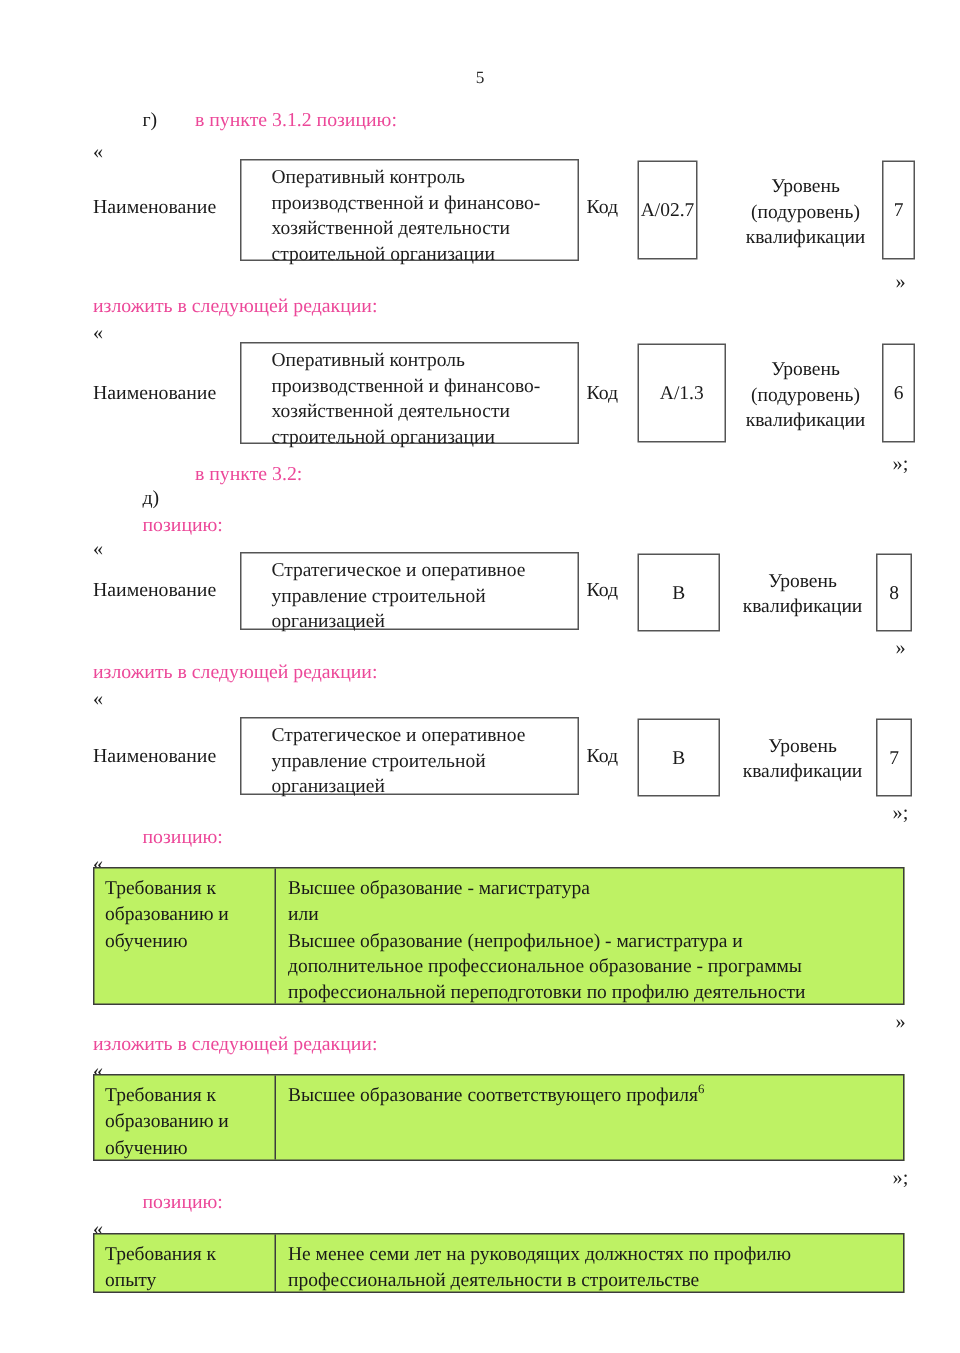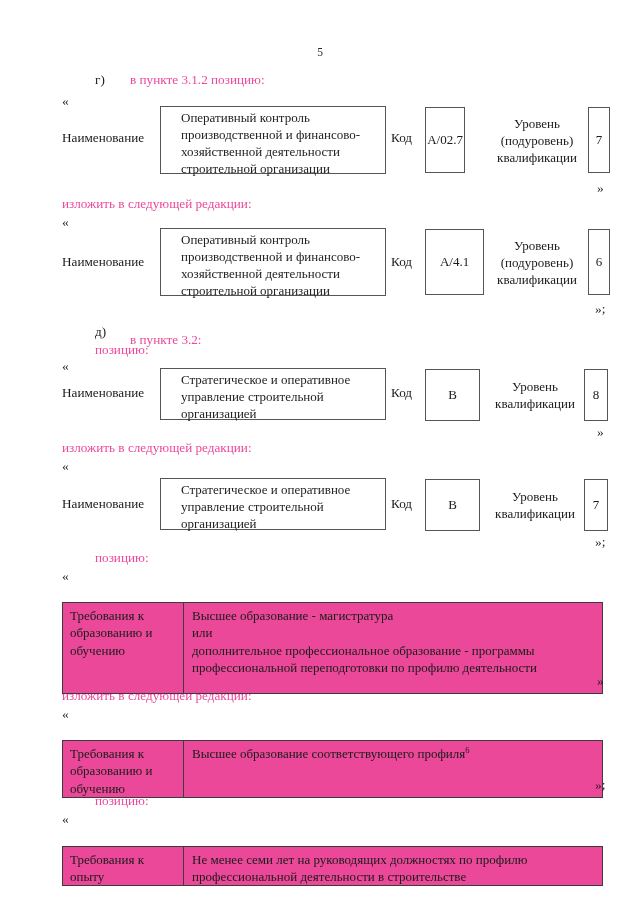--- a/index.html
+++ b/index.html
@@ -87,23 +87,22 @@
     align-items: center;
     justify-content: center;
     font-size: 13px;
     background: #fff;
   }
 
   
   .reqtable {
     position: absolute;
     border: 1.1px solid #3c3c3c;
-    background: #ec4899;
+    background: #bef264;
     display: flex;
-    margin-top: 24px;
   }
   .reqtable .rt-key {
     border-right: 1.1px solid #3c3c3c;
     padding: 4px 6px 5px 7px;
     font-size: 13px;
     line-height: 1.33;
     width: 121px;
     flex: 0 0 121px;
   }
   .reqtable .rt-key div { white-space: nowrap; }
@@ -153,33 +152,33 @@
 
   <div class="posblock">
     <div class="pb-label" style="left:62px; top:254px;">Наименование</div>
     <div class="pb-namebox" style="left:160px; top:228px; width:226px; height:68px;">
       <div>Оперативный контроль</div>
       <div>производственной и финансово-</div>
       <div>хозяйственной деятельности</div>
       <div>строительной организации</div>
     </div>
     <div class="pb-kod" style="left:391px; top:254px;">Код</div>
-    <div class="pb-codebox" style="left:425px; top:229px; width:59px; height:66px;">А/4.1</div>
+    <div class="pb-codebox" style="left:425px; top:229px; width:59px; height:66px;">А/1.3</div>
     <div class="pb-lvllabel" style="left:489px; top:238px; width:96px;">
       <div>Уровень</div>
       <div>(подуровень)</div>
       <div>квалификации</div>
     </div>
     <div class="pb-lvlbox" style="left:588px; top:229px; width:22px; height:66px;">6</div>
   </div>
 
   <div class="quote-close" style="left:595px; top:301px;">»;</div>
 
   <div class="item-letter" style="left:95px; top:324px;">д)</div>
-  <div class="para" style="left:130px; top:332px;">в пункте 3.2:</div>
+  <div class="para" style="left:130px; top:308px;">в пункте 3.2:</div>
   <div class="para" style="left:95px; top:342px;">позицию:</div>
 
   <div class="quote-open" style="left:62px; top:358px;">«</div>
 
   <div class="posblock">
     <div class="pb-label" style="left:62px; top:385px;">Наименование</div>
     <div class="pb-namebox" style="left:160px; top:368px; width:226px; height:52px;">
       <div>Стратегическое и оперативное</div>
       <div>управление строительной</div>
       <div>организацией</div>
@@ -221,20 +220,21 @@
 
   <div class="reqtable" style="left:62px; top:578px; width:541px; height:92px;">
     <div class="rt-key">
       <div>Требования к</div>
       <div>образованию и</div>
       <div>обучению</div>
     </div>
     <div class="rt-val">
       <div>Высшее образование - магистратура</div>
       <div>или</div>
+      <div>Высшее образование (непрофильное) - магистратура и</div>
       <div>дополнительное профессиональное образование - программы</div>
       <div>профессиональной переподготовки по профилю деятельности</div>
     </div>
   </div>
 
   <div class="quote-close" style="left:597px; top:673px;">»</div>
 
   <div class="para" style="left:62px; top:688px;">изложить в следующей редакции:</div>
   <div class="quote-open" style="left:62px; top:706px;">«</div>
 

